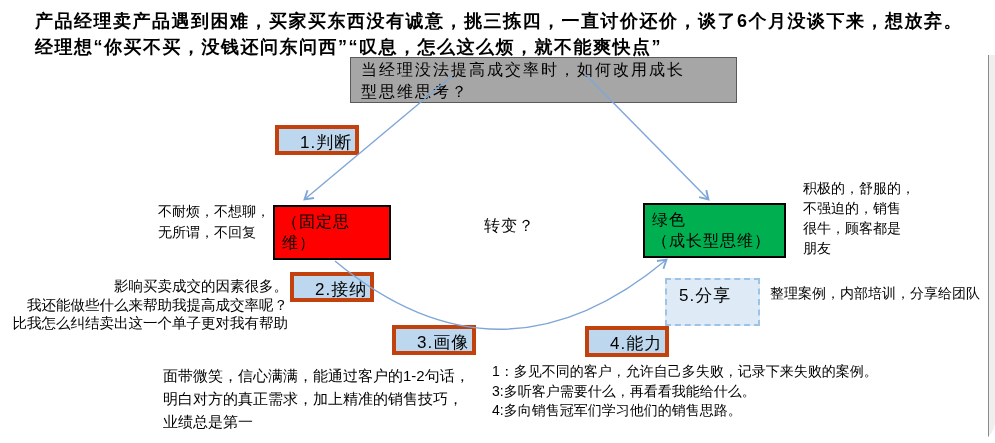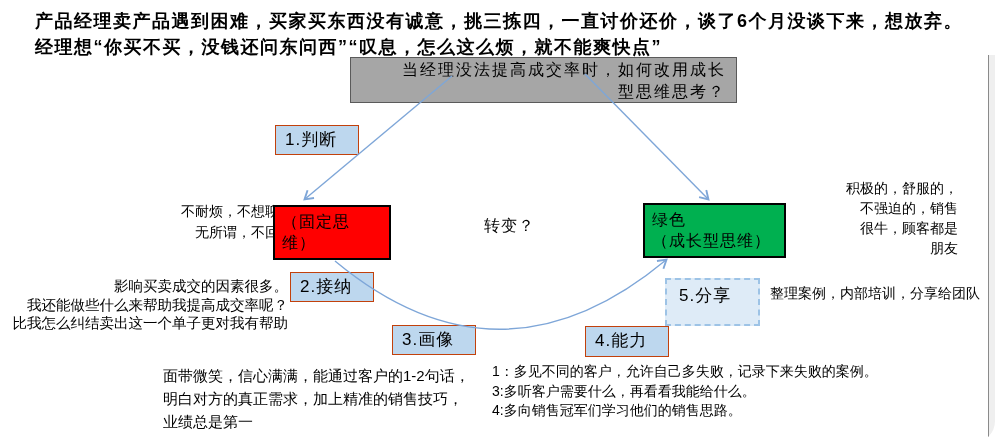--- a/index.html
+++ b/index.html
@@ -3,41 +3,41 @@
 <meta charset="utf-8">
 <style>
   * { margin:0; padding:0; box-sizing:border-box; }
   html,body { background:#ffffff; }
   body { font-family:"Liberation Sans","DejaVu Sans",sans-serif; }
   #canvas {
     position:relative; width:995px; height:443px;
     background:#ffffff; overflow:hidden; color:#000;border-radius:22px;
   }
   .abs { position:absolute; }
-  .pre { white-space:pre-line;text-align:right; }
+  .pre { white-space:pre-line; }
 
   
   .intro {
     left:35px; top:8px; width:950px;
     font-size:18px; line-height:26px; font-weight:bold;
     letter-spacing:1.5px; color:#000;
   }
 
   
   .question-box {
     left:350px; top:57px; width:387px; height:46px;
     background:#a6a6a6; border:1px solid #5a5a5a;
     padding:1px 10px; font-size:16px; line-height:21.5px;
     letter-spacing:2px; z-index:2;
   }
 
   
   .step {
-    background:#bdd7ee; border:1px solid #c2410c;
-    font-size:17px; line-height:28px; padding-left:9px;
+    background:#bdd7ee; border:4px solid #c2410c;
+    font-size:17px; line-height:28px; padding-left:21px;
     letter-spacing:1px; z-index:3;
   }
   .step1 { left:275px; top:125px; width:84px;  height:30px; }
   .step2 { left:290px; top:272px; width:84px;  height:30px; }
   .step3 { left:392px; top:325px; width:84px;  height:30px; }
   .step4 { left:585px; top:326px; width:84px;  height:31px; }
   .step5 {
     left:665px; top:278px; width:95px; height:48px;
     background:#deebf7; border:2px dashed #9dc3e6;
     line-height:31px; padding-left:12px;

